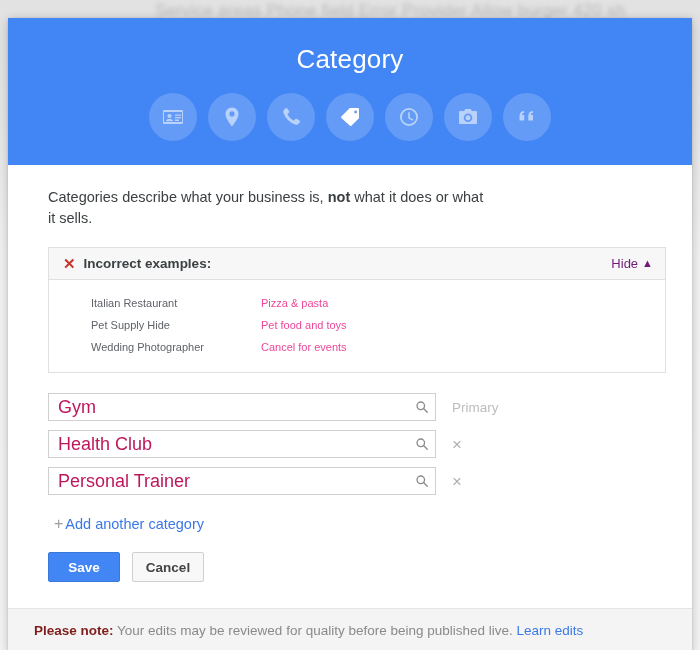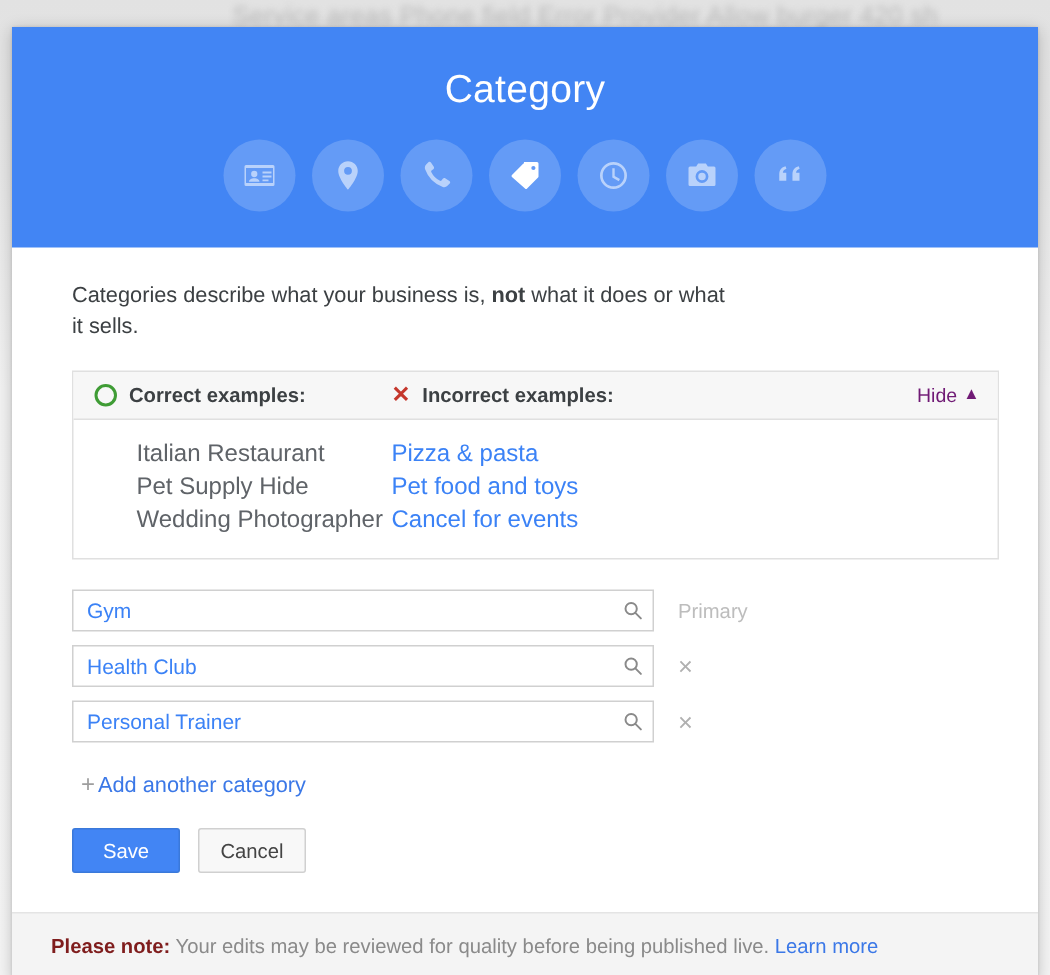--- a/index.html
+++ b/index.html
@@ -145,46 +145,46 @@
   }
   .chev-up {
     font-size: 11px;
     line-height: 1;
   }
   .examples-body {
     padding: 12px 14px 14px 14px;
   }
   .ex-row {
     display: flex;
-    font-size: 16px;
+    font-size: 11px;
     color: #5f6368;
     line-height: 22px;
   }
   .ex-good { width: 198px; padding-left: 28px; box-sizing: border-box; }
-  .ex-bad  { color: #3b82f6; }
+  .ex-bad  { color: #ec4899; }
 
   
   .cat-row {
     display: flex;
     align-items: center;
     margin-bottom: 9px;
   }
   .cat-field {
     position: relative;
     width: 388px;
     height: 28px;
     border: 1px solid #d0d0d0;
     background: #fff;
     display: flex;
     align-items: center;
     box-sizing: border-box;
   }
   .cat-value {
-    font-size: 14px;
-    color: #3b82f6;
+    font-size: 18px;
+    color: #be185d;
     padding-left: 9px;
     flex: 1;
     white-space: nowrap;
     overflow: hidden;
   }
   .search-ico {
     width: 26px;
     display: flex;
     align-items: center;
     justify-content: center;
@@ -223,21 +223,21 @@
 
   
   .btn-row {
     display: flex;
     gap: 12px;
     padding-bottom: 26px;
   }
   .btn {
     font-family: "Liberation Sans", sans-serif;
     font-size: 13.5px;
-    font-weight: 400;
+    font-weight: 700;
     height: 30px;
     min-width: 72px;
     border-radius: 2px;
     cursor: pointer;
     display: flex;
     align-items: center;
     justify-content: center;
     box-sizing: border-box;
   }
   .btn-save {
@@ -330,24 +330,20 @@
       </div>
     </div>
   </div>
 
   <div class="dialog-body">
 
     <p class="intro"><span>Categories describe what your business is, </span><b>not</b><span> what it does or what it sells.</span></p>
 
     <div class="examples">
       <div class="examples-head">
-        <div class="head-cell correct">
-          <span class="marker-ok"></span>
-          <span>Correct examples:</span>
-        </div>
         <div class="head-cell">
           <span class="marker-bad">✕</span>
           <span>Incorrect examples:</span>
         </div>
         <div class="hide-link">
           <span>Hide</span>
           <span class="chev-up">▲</span>
         </div>
       </div>
       <div class="examples-body">
@@ -420,15 +416,15 @@
       <span>Add another category</span>
     </div>
 
     <div class="btn-row">
       <div class="btn btn-save">Save</div>
       <div class="btn btn-cancel">Cancel</div>
     </div>
 
   </div>
 
-  <div class="dialog-footer"><b>Please note:</b><span> Your edits may be reviewed for quality before being published live. </span><span class="footer-link">Learn more</span></div>
+  <div class="dialog-footer"><b>Please note:</b><span> Your edits may be reviewed for quality before being published live. </span><span class="footer-link">Learn edits</span></div>
 
 </div>
 
 </body></html>

